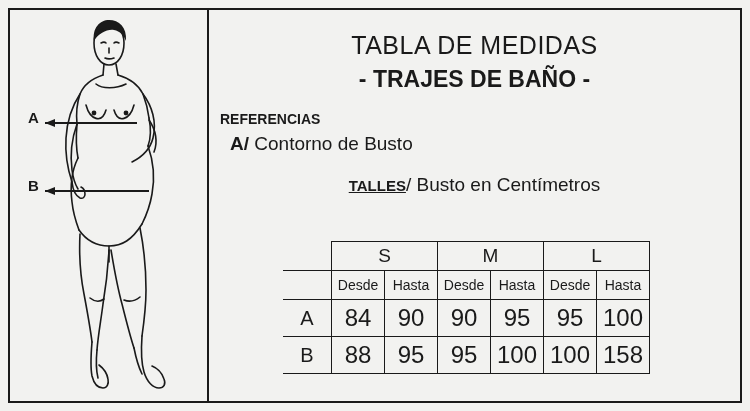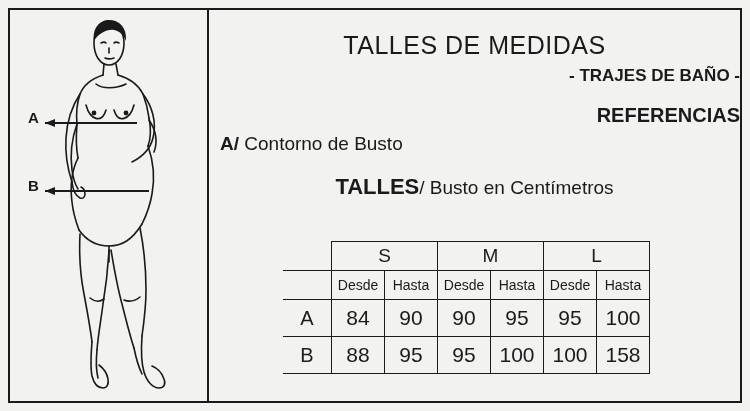--- a/index.html
+++ b/index.html
@@ -71,50 +71,50 @@
     height: 391px;
   }
   .title-main {
     text-align: center;
     font-size: 25px;
     letter-spacing: 0.5px;
     color: #1a1a1a;
     margin-top: 21px;
   }
   .title-sub {
-    text-align: right;
-    font-size: 17px;
+    text-align: center;
+    font-size: 23px;
     font-weight: bold;
     color: #1a1a1a;
     margin-top: 6px;
   }
   .section-heading {
-    font-size: 20px;
+    font-size: 14px;
     font-weight: bold;
     margin-top: 18px;
     margin-left: 11px;
-    text-align: right;
   }
   .ref-line {
     font-size: 19px;
-    margin-left: 11px;
+    margin-left: 21px;
     margin-top: 6px;
     white-space: nowrap;
   }
   .ref-key {
     font-weight: bold;
   }
   .talles-line {
     text-align: center;
     margin-top: 19px;
     font-size: 19px;
   }
   .talles-strong {
     font-weight: bold;
-    font-size: 22px;
+    font-size: 15px;
+    text-decoration: underline;
   }
 
   
   #size-table {
     position: absolute;
     left: 74px;
     top: 231px;
     border-collapse: collapse;
     font-size: 17px;
   }
@@ -144,21 +144,21 @@
   .sub-head.dash-left {
     border-left: 1px dashed #1a1a1a !important;
   }
   .row-label {
     font-size: 20px;
     height: 36px;
     width: 48px;
     border-left: none !important;
   }
   .val-cell {
-    font-size: 21px;
+    font-size: 24px;
     height: 36px;
     width: 52px;
   }
   .val-cell.dash-left {
     border-left: 1px dashed #1a1a1a !important;
   }
 </style>
 </head>
 <body>
 
@@ -235,21 +235,21 @@
         <polygon points="35,181 45,177 45,185" fill="#1a1a1a" stroke="none"></polygon>
       </g>
     </svg>
 
     <div class="measure-label" id="label-a">A</div>
     <div class="measure-label" id="label-b">B</div>
   </div>
 
   <div id="content-panel">
 
-    <div class="title-main">TALLES DE MEDIDAS</div>
+    <div class="title-main">TABLA DE MEDIDAS</div>
     <div class="title-sub">- TRAJES DE BAÑO -</div>
 
     <div class="section-heading">REFERENCIAS</div>
 
     <div class="ref-line">
       <span class="ref-key">A/</span><span> Contorno de Busto</span>
     </div>
 
     <div class="talles-line">
       <span class="talles-strong">TALLES</span><span>/ Busto en Centímetros</span>

